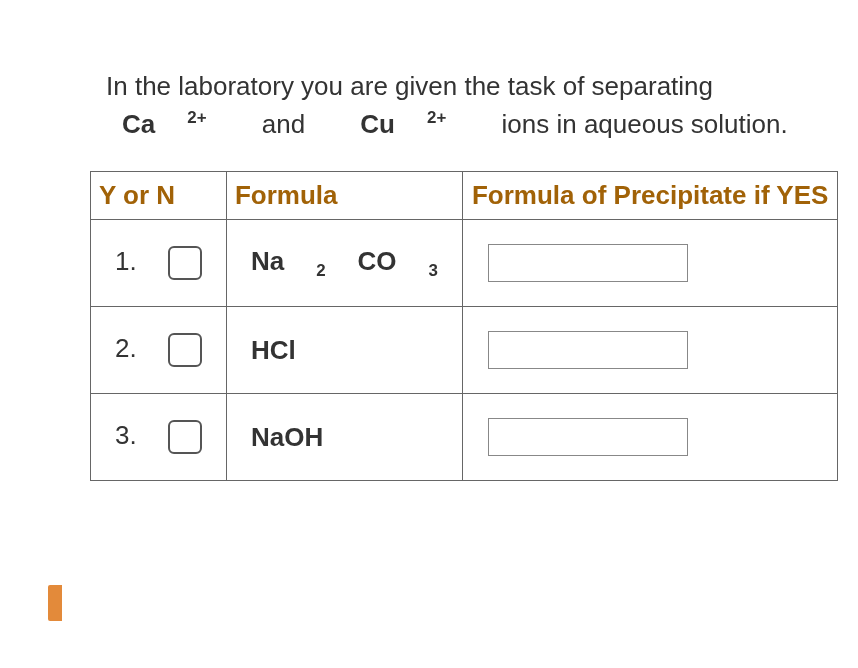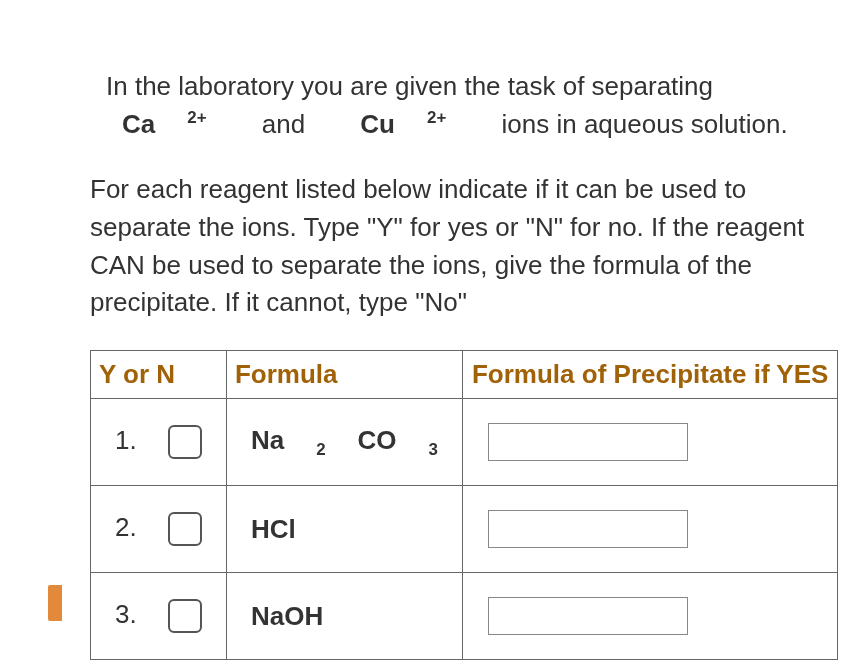--- a/index.html
+++ b/index.html
@@ -101,21 +101,20 @@
 <body>
 
 <div class="marker"></div>
 
 <div class="content">
 
   <p class="paragraph">
     <span>In the laboratory you are given the task of separating </span><span class="ion"><span>Ca</span><span class="sup">2+</span></span><span> and </span><span class="ion"><span>Cu</span><span class="sup">2+</span></span><span> ions in aqueous solution.</span>
   </p>
 
-  <p class="paragraph">For each reagent listed below indicate if it can be used to separate the ions. Type "Y" for yes or "N" for no. If the reagent CAN be used to separate the ions, give the formula of the precipitate. If it cannot, type "No"</p>
 
   <table>
     <thead>
       <tr>
         <th>Y or N</th>
         <th>Formula</th>
         <th class="formula-cell">Formula of Precipitate if YES</th>
       </tr>
     </thead>
     <tbody>

